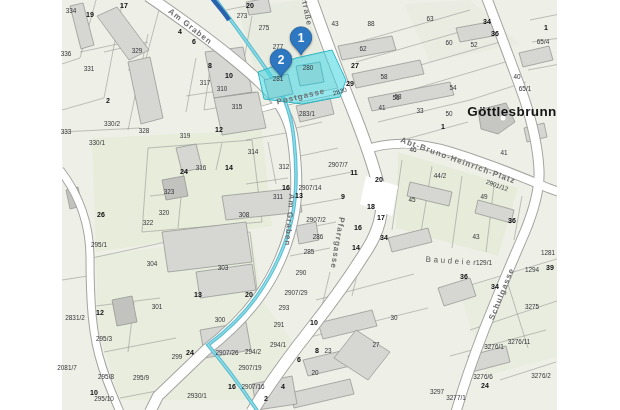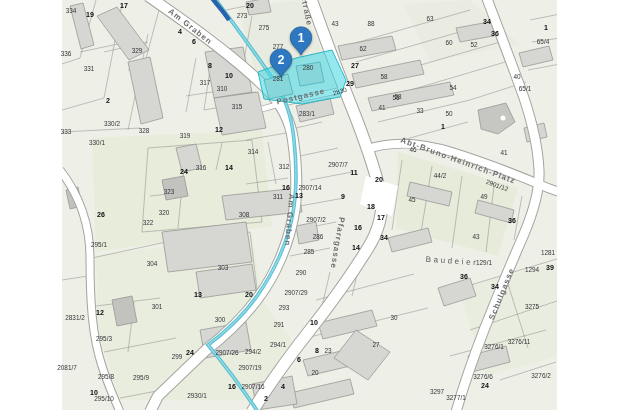--- a/index.html
+++ b/index.html
@@ -252,20 +252,21 @@
       <div class="plabel" style="left: 197px; top: 396px; transform: translate(-50%, -50%) scale(0.8);">2930/1</div>
       <div class="plabel bold" style="left: 317px; top: 351px; transform: translate(-50%, -50%) scale(0.88);">8</div>
       <div class="plabel" style="left: 328px; top: 351px; transform: translate(-50%, -50%) scale(0.8);">23</div>
       <div class="plabel" style="left: 315px; top: 373px; transform: translate(-50%, -50%) scale(0.8);">20</div>
       <div class="plabel" style="left: 376px; top: 345px; transform: translate(-50%, -50%) scale(0.8);">27</div>
       <div class="plabel" style="left: 394px; top: 318px; transform: translate(-50%, -50%) scale(0.8);">30</div>
       <div class="plabel bold" style="left: 299px; top: 360px; transform: translate(-50%, -50%) scale(0.88);">6</div>
       <div class="plabel bold" style="left: 283px; top: 387px; transform: translate(-50%, -50%) scale(0.88);">4</div>
       <div class="plabel bold" style="left: 266px; top: 399px; transform: translate(-50%, -50%) scale(0.88);">2</div>
     </div>
+  <div id="place-label">Göttlesbrunn</div>
   <div id="area-label">Baudeier</div>
   <div id="marker-layer" class="layer">
       <div class="marker" style="left: 301px; top: 60px;"><svg width="23" height="30" viewBox="0 0 24 31">
           <path d="M12 .8C5.8 .8 .8 5.7 .8 11.8 .8 16 3 19.2 5.6 21.9 8.2 24.7 11 27.3 12 30.2 13 27.3 15.8 24.7 18.4 21.9 21 19.2 23.2 16 23.2 11.8 23.2 5.7 18.2 .8 12 .8Z" fill="#2e78c2" stroke="#1c5d9c" stroke-width="0.8"></path>
           <text x="12" y="16.2" text-anchor="middle" font-size="12.5" font-weight="bold" fill="#ffffff" font-family="Liberation Sans, sans-serif">1</text>
         </svg></div>
       <div class="marker" style="left: 281px; top: 82px;"><svg width="23" height="30" viewBox="0 0 24 31">
           <path d="M12 .8C5.8 .8 .8 5.7 .8 11.8 .8 16 3 19.2 5.6 21.9 8.2 24.7 11 27.3 12 30.2 13 27.3 15.8 24.7 18.4 21.9 21 19.2 23.2 16 23.2 11.8 23.2 5.7 18.2 .8 12 .8Z" fill="#2e78c2" stroke="#1c5d9c" stroke-width="0.8"></path>
           <text x="12" y="16.2" text-anchor="middle" font-size="12.5" font-weight="bold" fill="#ffffff" font-family="Liberation Sans, sans-serif">2</text>
         </svg></div>

